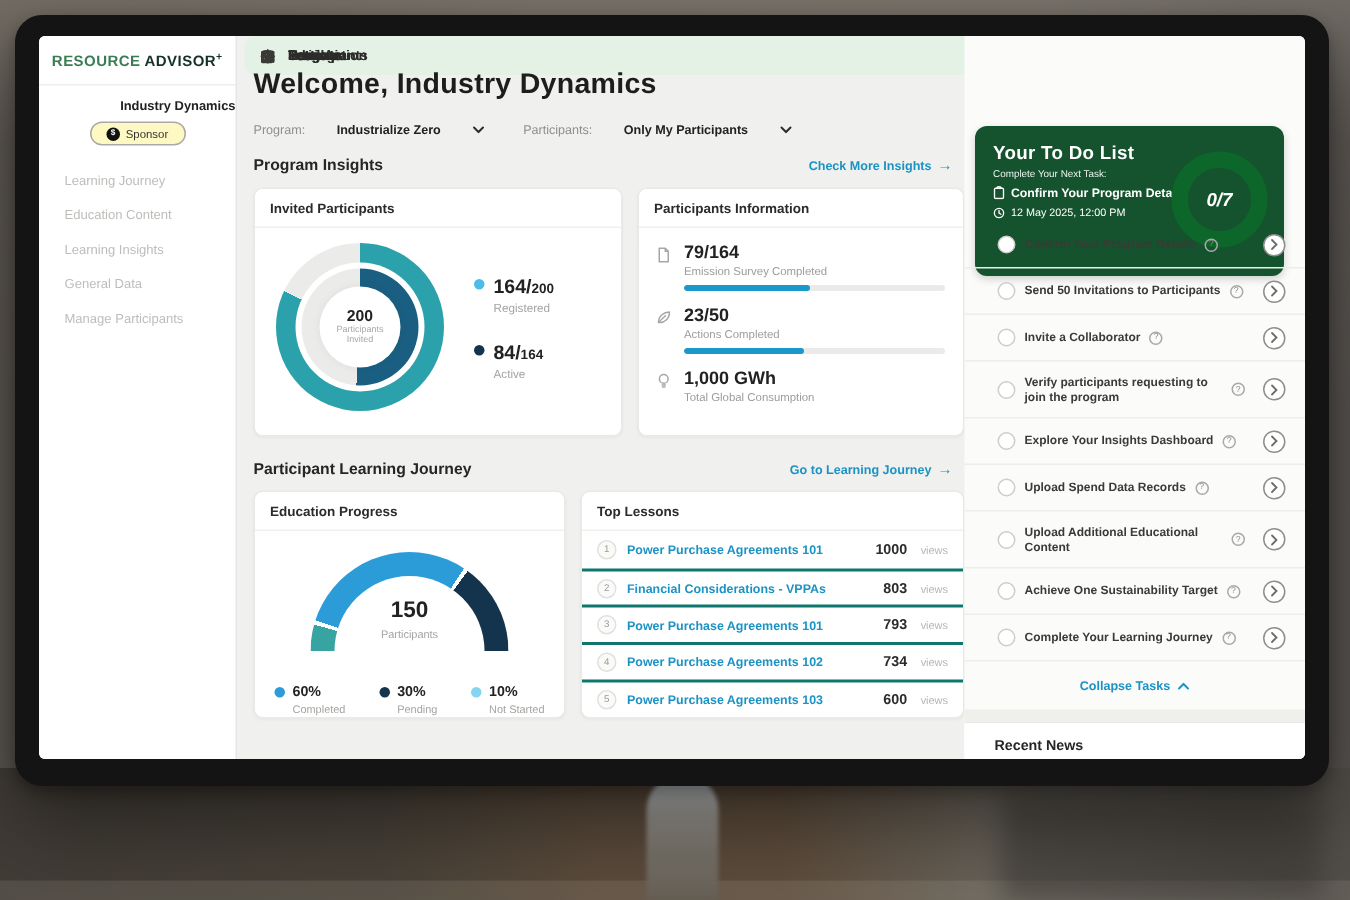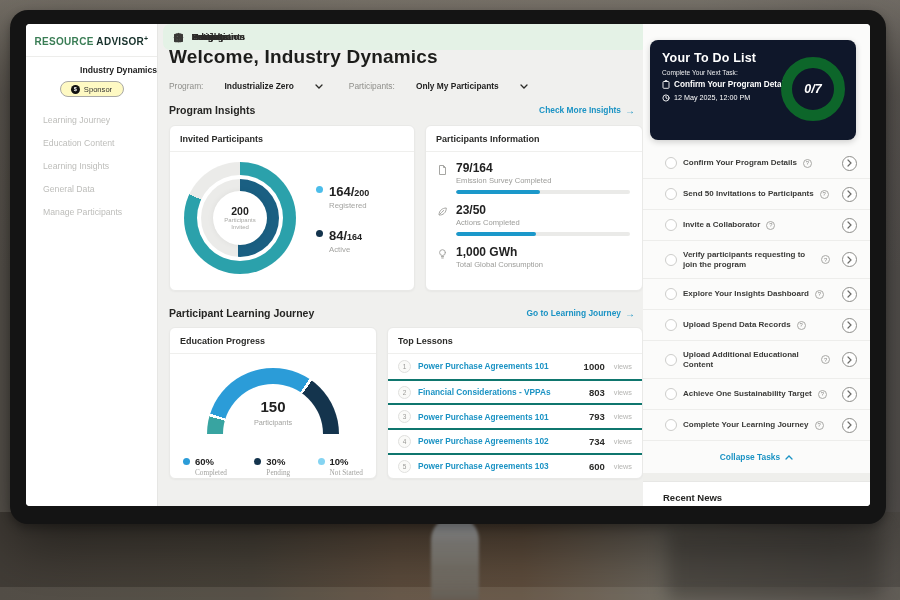--- a/index.html
+++ b/index.html
@@ -93,21 +93,21 @@
   .gauge { position:relative; width:132px; height:74px; margin-top:14px; }
   .gauge-wrap { position:absolute; left:0; top:0; width:132px; height:66px; overflow:hidden; }
   .gauge-arc { position:absolute; left:0; top:0; width:132px; height:132px; border-radius:50%; }
   .gauge-hole { position:absolute; left:16px; top:16px; width:100px; height:100px; border-radius:50%; background:#fff; }
   .gauge-val { position:absolute; top:30px; left:0; right:0; text-align:center; font-size:15px; font-weight:bold; color:#222; }
   .gauge-lab { position:absolute; top:50px; left:0; right:0; text-align:center; font-size:7.3px; color:#a4a4a1; }
   .gauge-legend { width:100%; display:flex; justify-content:space-between; padding:0 13px; margin-top:14px; }
   .gl-item { display:flex; gap:5px; }
   .gl-dot { width:7px; height:7px; border-radius:50%; margin-top:2px; flex:none; }
   .gl-val { font-size:9.5px; font-weight:bold; color:#222; }
-  .gl-lab { font-size:7.3px; color:#a4a4a1; margin-top:1px;font-family:Liberation Serif, serif; }
+  .gl-lab { font-size:7.3px; color:#a4a4a1; margin-top:1px; }
   
   .lesson-row { height:24.7px; display:flex; align-items:center; padding:0 10px; gap:7px; }
   .lesson-row + .lesson-row { border-top:2px solid #0f766e; }
   .lesson-rank { width:13px; height:13px; border-radius:50%; border:1px solid #e0e0de; background:#fafaf8;
     font-size:6.5px; color:#9a9a97; display:flex; align-items:center; justify-content:center; flex:none; }
   .lesson-title { font-size:8.3px; font-weight:bold; color:#1b93c4; cursor:pointer; }
   .lesson-spacer { flex:1; }
   .lesson-views { font-size:9.5px; font-weight:bold; color:#2b2b29; }
   .lesson-suffix { font-size:7.3px; color:#b5b5b2; margin-left:2px; }
   
@@ -438,21 +438,21 @@
             <span class="lesson-spacer"></span>
             <span class="lesson-views">600</span>
             <span class="lesson-suffix">views</span>
           </div>
         </div>
       </div>
     </div>
   </main>
 
   <section class="rightcol">
-    <div class="todo-panel" style="background: #0f172a;">
+    <div class="todo-panel" style="background: #14532d; margin-top: 44px;">
       <div class="todo-left">
         <div class="todo-title">Your To Do List</div>
         <div class="todo-sub">Complete Your Next Task:</div>
         <div class="todo-next">
           <svg width="8" height="9" viewBox="0 0 8 9" fill="none" stroke="#ffffff" stroke-width="0.9" stroke-linejoin="round">
                 <rect x="1" y="1.5" width="6" height="6.8" rx="0.8"></rect>
                 <path d="M2.6 1.5 a1.4 1 0 0 1 2.8 0"></path>
               </svg>
           <span>Confirm Your Program Details</span>
         </div>

